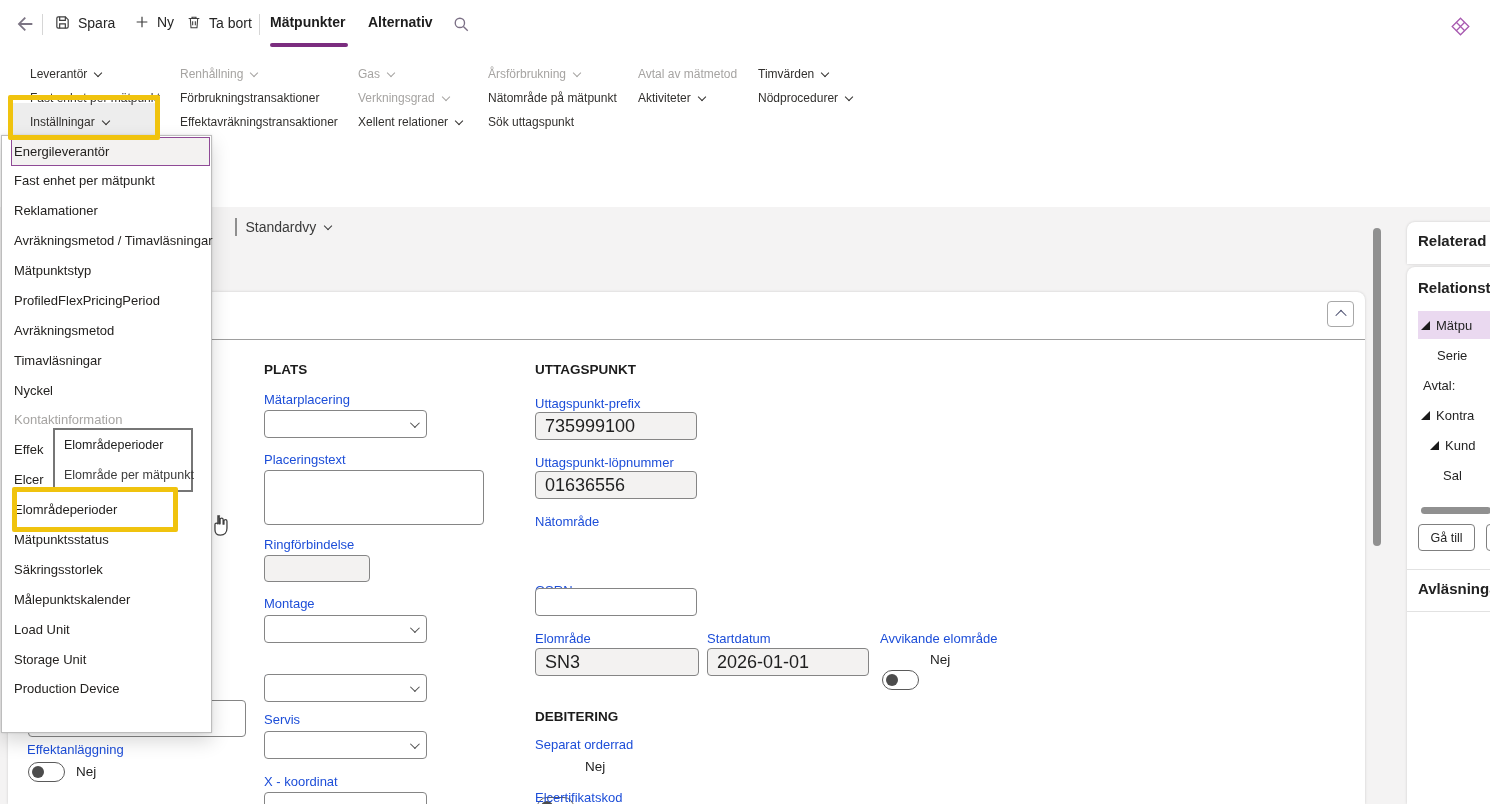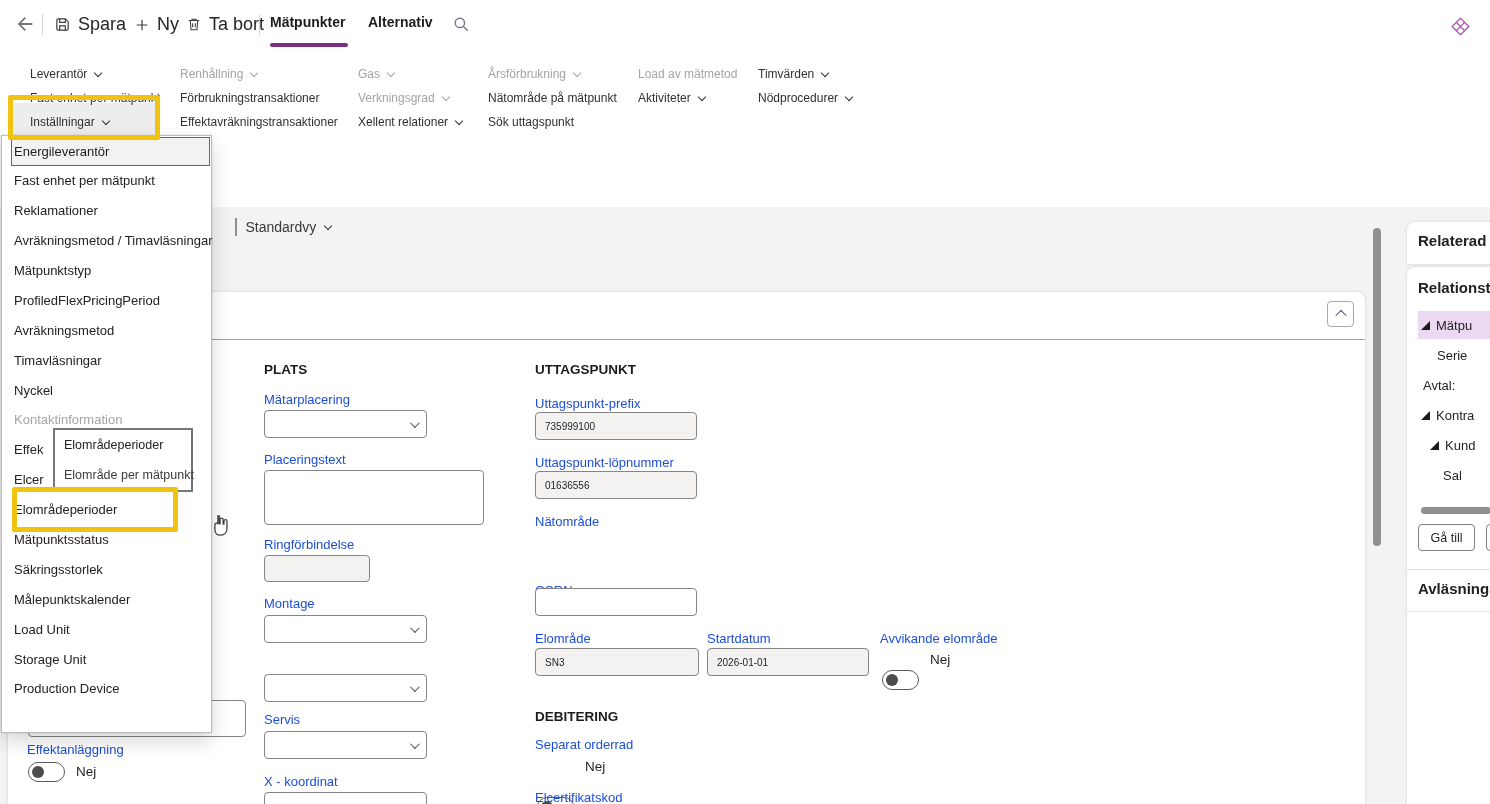--- a/index.html
+++ b/index.html
@@ -4,21 +4,21 @@
 <style>
   * { margin:0; padding:0; box-sizing:border-box; }
   body { font-family:"Liberation Sans", sans-serif; background:#fff; }
   .screen { position:relative; width:1490px; height:804px; overflow:hidden; background:#f4f3f3; }
   .abs { position:absolute; }
 
   
   .ribbon-bg { left:0; top:0; width:1490px; height:207px; background:#fff; }
 
   
-  .tb-item { display:flex; align-items:center; gap:7px; font-size:18px; color:#262626; white-space:nowrap; cursor:pointer; }
+  .tb-item { display:flex; align-items:center; gap:7px; font-size:14px; color:#262626; white-space:nowrap; cursor:pointer; }
   .tb-divider { width:1px; height:21px; background:#d6d6d6; }
   .tb-tab { font-size:14px; font-weight:bold; color:#1d1d1d; white-space:nowrap; cursor:pointer; }
   .tab-underline { height:4px; border-radius:2px; }
 
   
   .mcol { position:absolute; top:62px; z-index:6; }
   .mitem { height:24px; line-height:24px; font-size:12px; color:#32302e; white-space:nowrap; cursor:pointer; }
   .mitem.dis { color:#a6a4a2; cursor:default; }
   .chev { display:inline-block; width:6px; height:6px; border-right:1.4px solid currentColor; border-bottom:1.4px solid currentColor; transform:rotate(45deg); margin-left:8px; margin-bottom:2px; }
   .inst-bg { left:10px; top:103px; width:150px; height:34px; background:#ededed; z-index:5; }
@@ -45,21 +45,21 @@
   
   .card { background:#fff; box-shadow:0 0 3px rgba(0,0,0,.16); }
   .main-card { left:8px; top:292px; width:1357px; height:512px; border-radius:8px 8px 0 0; overflow:hidden; z-index:1; }
   .hdr-divider { left:0; top:47px; width:1357px; height:1px; background:#9e9e9e; }
   .collapse-btn { left:1319px; top:9px; width:27px; height:26px; background:#fff; border:1px solid #a8a8a8; border-radius:4px; display:flex; align-items:center; justify-content:center; cursor:pointer; }
   .chev-up { width:8px; height:8px; border-left:1.6px solid #45496b; border-top:1.6px solid #45496b; transform:rotate(45deg) translate(1px,1px); }
 
   
   .sect { font-size:13.5px; font-weight:bold; color:#1c1c1c; white-space:nowrap; }
   .lbl { font-size:13px; color:#1d4ed8; white-space:nowrap; }
-  .field { background:#fff; border:1px solid #858585; border-radius:4px; font-size:10px; color:#1f1f1f;
+  .field { background:#fff; border:1px solid #858585; border-radius:4px; font-size:18px; color:#1f1f1f;
            display:flex; align-items:center; padding:0 9px; height:28px; }
   .field.ro { background:#f3f2f1; }
   .selchev { margin-left:auto; width:7px; height:7px; border-right:1.4px solid #4f4f4f; border-bottom:1.4px solid #4f4f4f; transform:rotate(45deg) translateY(-2px); }
   .toggle { width:37px; height:20px; border:1.5px solid #5a5a5a; border-radius:11px; background:#fff; position:relative; cursor:pointer; }
   .toggle::after { content:""; position:absolute; left:3px; top:2.5px; width:12px; height:12px; border-radius:50%; background:#4c4c4c; }
   .tglval { font-size:13.5px; color:#1f1f1f; }
 
   
   .sbar { background:#909090; border-radius:4px; cursor:pointer; }
 
@@ -151,21 +151,21 @@
     <div class="mitem dis"><span>Gas</span><span class="chev"></span></div>
     <div class="mitem dis"><span>Verkningsgrad</span><span class="chev"></span></div>
     <div class="mitem"><span>Xellent relationer</span><span class="chev"></span></div>
   </div>
   <div class="mcol" style="left:488px;">
     <div class="mitem dis"><span>Årsförbrukning</span><span class="chev"></span></div>
     <div class="mitem"><span>Nätområde på mätpunkt</span></div>
     <div class="mitem"><span>Sök uttagspunkt</span></div>
   </div>
   <div class="mcol" style="left:638px;">
-    <div class="mitem dis"><span>Load av mätmetod</span></div>
+    <div class="mitem dis"><span>Avtal av mätmetod</span></div>
     <div class="mitem"><span>Aktiviteter</span><span class="chev"></span></div>
   </div>
   <div class="mcol" style="left:758px;">
     <div class="mitem"><span>Timvärden</span><span class="chev"></span></div>
     <div class="mitem"><span>Nödprocedurer</span><span class="chev"></span></div>
   </div>
 
   <div class="abs viewbar">
     <span class="vb-pipe"></span>
     <span>Standardvy</span>

